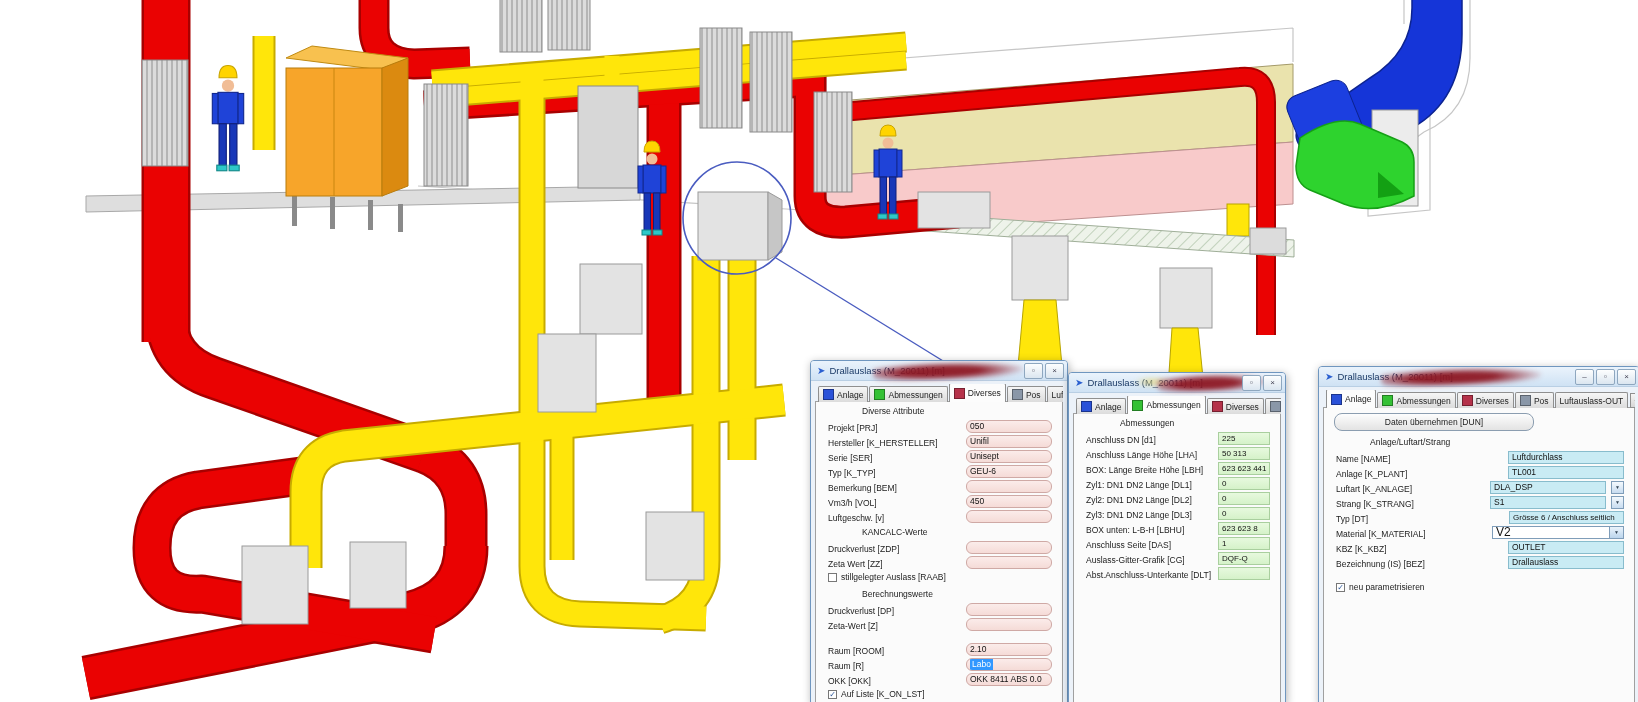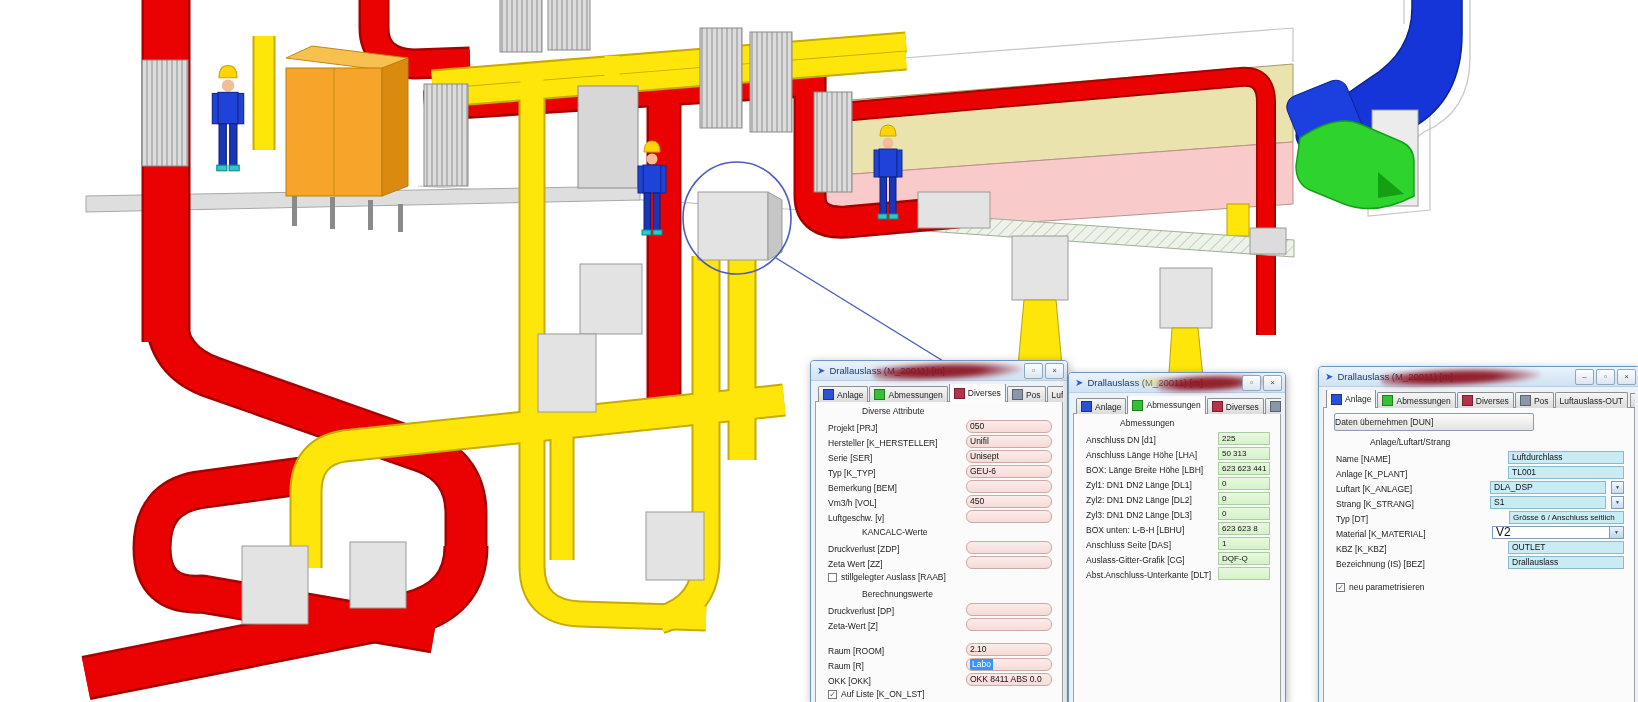--- a/index.html
+++ b/index.html
@@ -51,22 +51,22 @@
       background:linear-gradient(#f4f9fd,#c8dcf0);font-size:5px;line-height:11px;text-align:center;color:#345;}
   .combo{display:flex;width:132px;}
   .combo .ctext{flex:1;height:13px;box-sizing:border-box;border:1px solid #7f9db9;background:#fff;
       font-size:12px;line-height:11px;padding:0 3px;color:#111;}
   .combo .carr{width:14px;height:13px;box-sizing:border-box;border:1px solid #7f9db9;border-left:none;
       background:linear-gradient(#eaf3fb,#bcd5ec);font-size:5px;line-height:11px;text-align:center;color:#345;}
   .chkrow{display:flex;align-items:center;height:16px;padding-left:12px;}
   .chk{width:9px;height:9px;box-sizing:border-box;border:1px solid #777;background:#fff;
        font-size:8px;line-height:8px;text-align:center;color:#2b579a;margin-right:4px;}
   .btn{display:inline-block;margin:5px 0 2px 10px;width:200px;height:18px;box-sizing:border-box;
-       border:1px solid #8b9db0;border-radius:2px;background:linear-gradient(#fdfdfd,#e3e3e3);
-       font-size:8.5px;line-height:16px;text-align:left;color:#222;} .gap10{height:10px;}
+       border:1px solid #8b9db0;border-radius:8px;background:linear-gradient(#fdfdfd,#e3e3e3);
+       font-size:8.5px;line-height:16px;text-align:center;color:#222;} .gap10{height:10px;}
 </style>
 </head>
 <body>
 
 <div id="stage">
 
 <svg id="scene" width="1638" height="702" viewBox="0 0 1638 702">
   <defs>
     <pattern id="sil" width="5" height="6" patternUnits="userSpaceOnUse">
       <rect width="5" height="6" fill="#dcdcdc"></rect>

